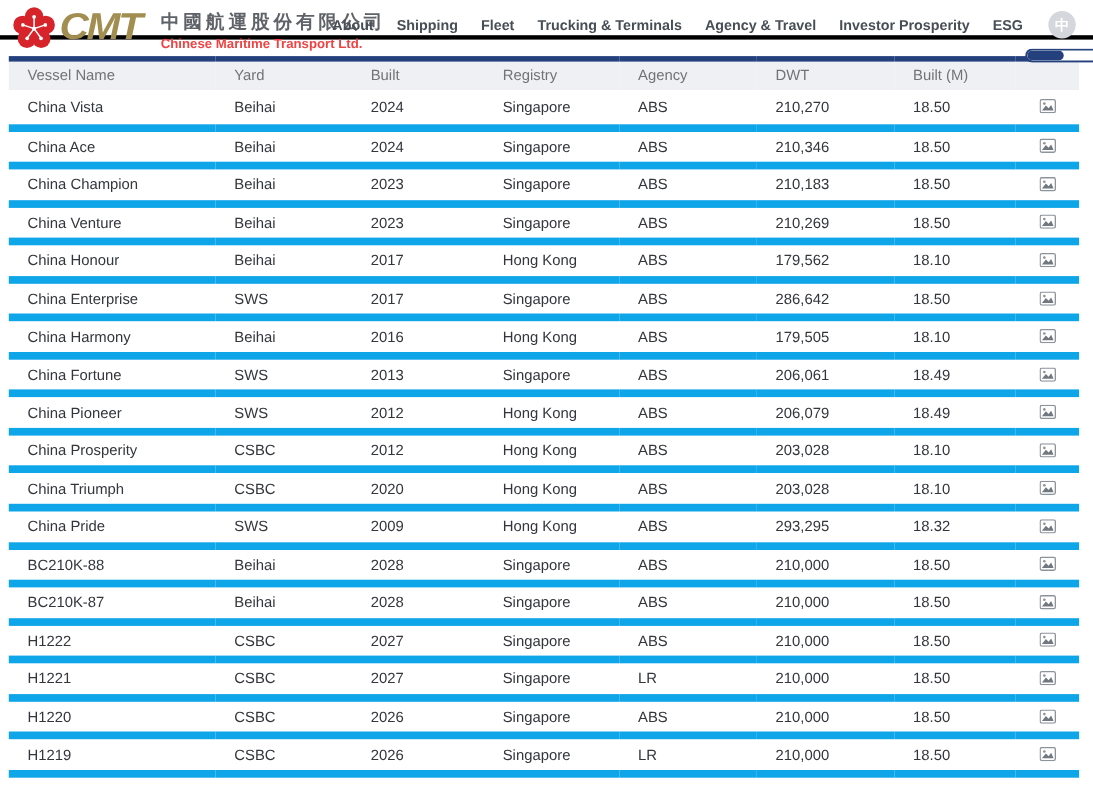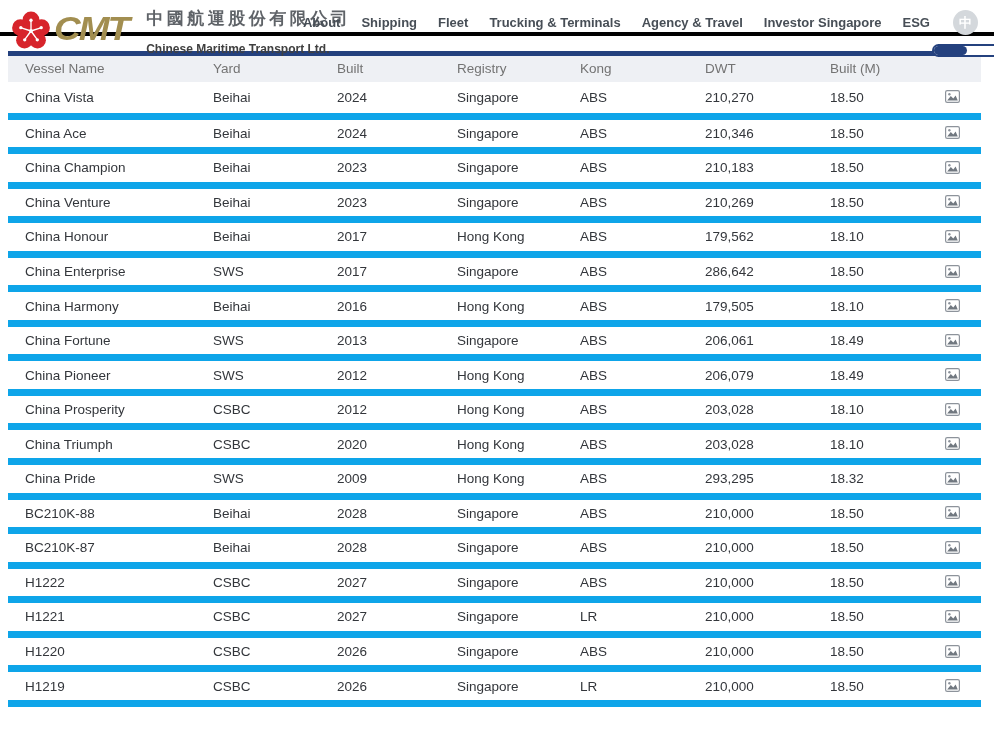--- a/index.html
+++ b/index.html
@@ -36,21 +36,21 @@
   }
   .company-block { margin-left: 14px; padding-top: 2px; }
   .company-zh {
     font-family: "Liberation Serif", serif;
     font-size: 17px; font-weight: 600;
     color: #5f6368; letter-spacing: 3.5px;
     white-space: nowrap;
   }
   .company-en {
     font-size: 12px; font-weight: 700;
-    color: #404040; margin-top: 12px;
+    color: #ef4444; margin-top: 2px;
   }
 
   .main-nav {
     position: absolute; right: 64px; top: 15px;
     display: flex; gap: 21px;
     list-style: none; margin: 0; padding: 0; text-align: right;
   }
   .main-nav li {
     font-size: 13px; font-weight: 700;
     color: #474e56; cursor: pointer;
@@ -148,21 +148,21 @@
       <div class="company-en">Chinese Maritime Transport Ltd.</div>
     </div>
   </div>
 
   <ul class="main-nav">
       <li><span>About</span></li>
       <li><span>Shipping</span></li>
       <li><span>Fleet</span></li>
       <li><span>Trucking &amp; Terminals</span></li>
       <li><span>Agency &amp; Travel</span></li>
-      <li><span>Investor Singapore</span></li>
+      <li><span>Investor Prosperity</span></li>
       <li><span>ESG</span></li>
     </ul>
 
   <button class="lang-btn">中</button>
 
   <div class="header-pill">
       <span class="half"></span>
     </div>
 </header>
 
@@ -177,21 +177,21 @@
         <col class="c-dwt">
         <col class="c-draft">
         <col class="c-photo">
     </colgroup>
     <thead>
       <tr>
           <th>Vessel Name</th>
           <th>Yard</th>
           <th>Built</th>
           <th>Registry</th>
-          <th>Kong</th>
+          <th>Agency</th>
           <th>DWT</th>
           <th>Built (M)</th>
           <th></th>
         </tr>
     </thead>
     <tbody>
         <tr>
     <td>China Vista</td>
     <td>Beihai</td>
     <td>2024</td>

